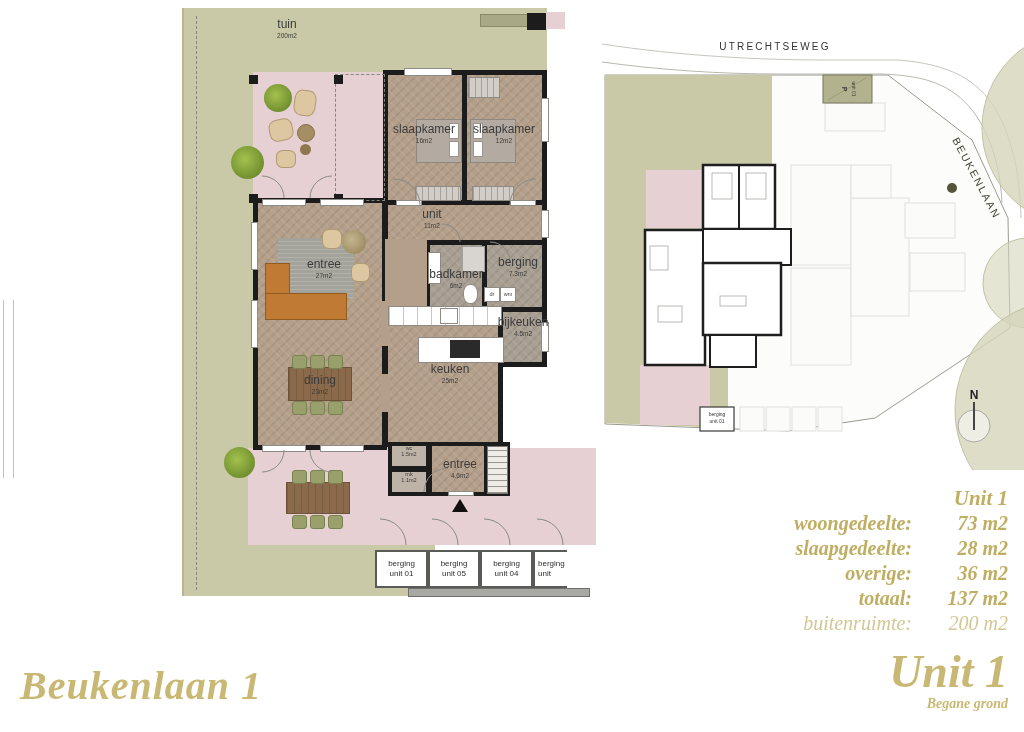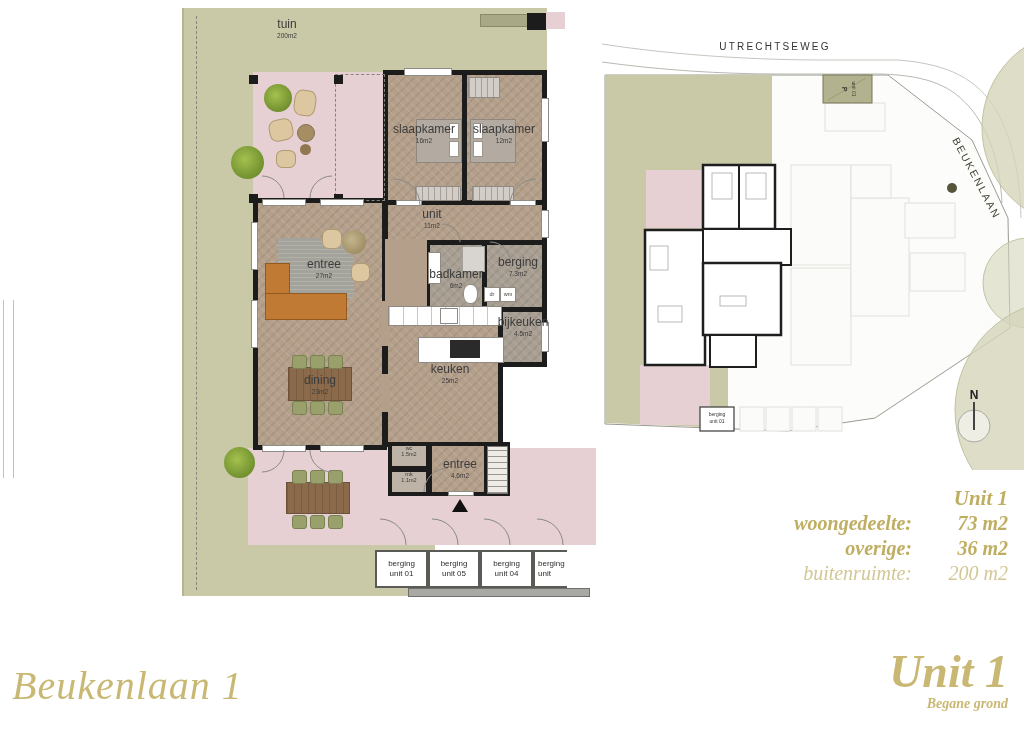--- a/index.html
+++ b/index.html
@@ -48,22 +48,22 @@
   .tiny{font-size:5.5px;line-height:1;}
   .arcs{position:absolute;left:0;top:0;z-index:5;pointer-events:none;}
   
   .stats{position:absolute;right:16px;top:486px;width:320px;text-align:right;
          font-family:"Liberation Serif",serif;font-style:italic;font-weight:bold;color:#bfae62;z-index:8;}
   .stats-header{font-size:21px;line-height:25px;}
   .stats-row{display:grid;grid-template-columns:1fr 96px;font-size:20px;line-height:25px;}
   .stats-row .sl{text-align:right;font-family:Liberation Serif, serif;}
   .stats-row .sv{text-align:right;}
   .stats-row.muted{color:#d2c795;font-weight:normal;}
-  .title-left{position:absolute;left:12px;top:662px;font-family:"Liberation Serif",serif;
-              font-style:italic;font-weight:normal;font-size:40px;color:#c9b873;letter-spacing:1px;z-index:8;}
+  .title-left{position:absolute;left:20px;top:662px;font-family:"Liberation Serif",serif;
+              font-style:italic;font-weight:bold;font-size:40px;color:#c9b873;letter-spacing:1px;z-index:8;}
   .title-right{position:absolute;right:16px;top:648px;text-align:right;z-index:8;
                font-family:"Liberation Serif",serif;font-style:italic;color:#c9b873;}
   .tr-main{font-size:46px;line-height:1.05;font-weight:bold;}
   .tr-sub{font-size:14px;line-height:1.1;font-weight:bold;}
   .site{position:absolute;left:600px;top:18px;z-index:1;}
 </style>
 </head>
 <body>
 
 <div class="canvas">
@@ -335,22 +335,30 @@
     </g>
   </svg>
 
   <div class="stats">
     <div class="stats-header">Unit 1</div>
     <div class="stats-row">
       <span class="sl">woongedeelte:</span>
       <span class="sv">73 m2</span>
     </div>
     <div class="stats-row">
+      <span class="sl">slaapgedeelte:</span>
+      <span class="sv">28 m2</span>
+    </div>
+    <div class="stats-row">
       <span class="sl">overige:</span>
       <span class="sv">36 m2</span>
+    </div>
+    <div class="stats-row">
+      <span class="sl">totaal:</span>
+      <span class="sv">137 m2</span>
     </div>
     <div class="stats-row muted">
       <span class="sl">buitenruimte:</span>
       <span class="sv">200 m2</span>
     </div>
   </div>
 
   <div class="title-left">Beukenlaan 1</div>
   <div class="title-right">
     <div class="tr-main">Unit 1</div>

